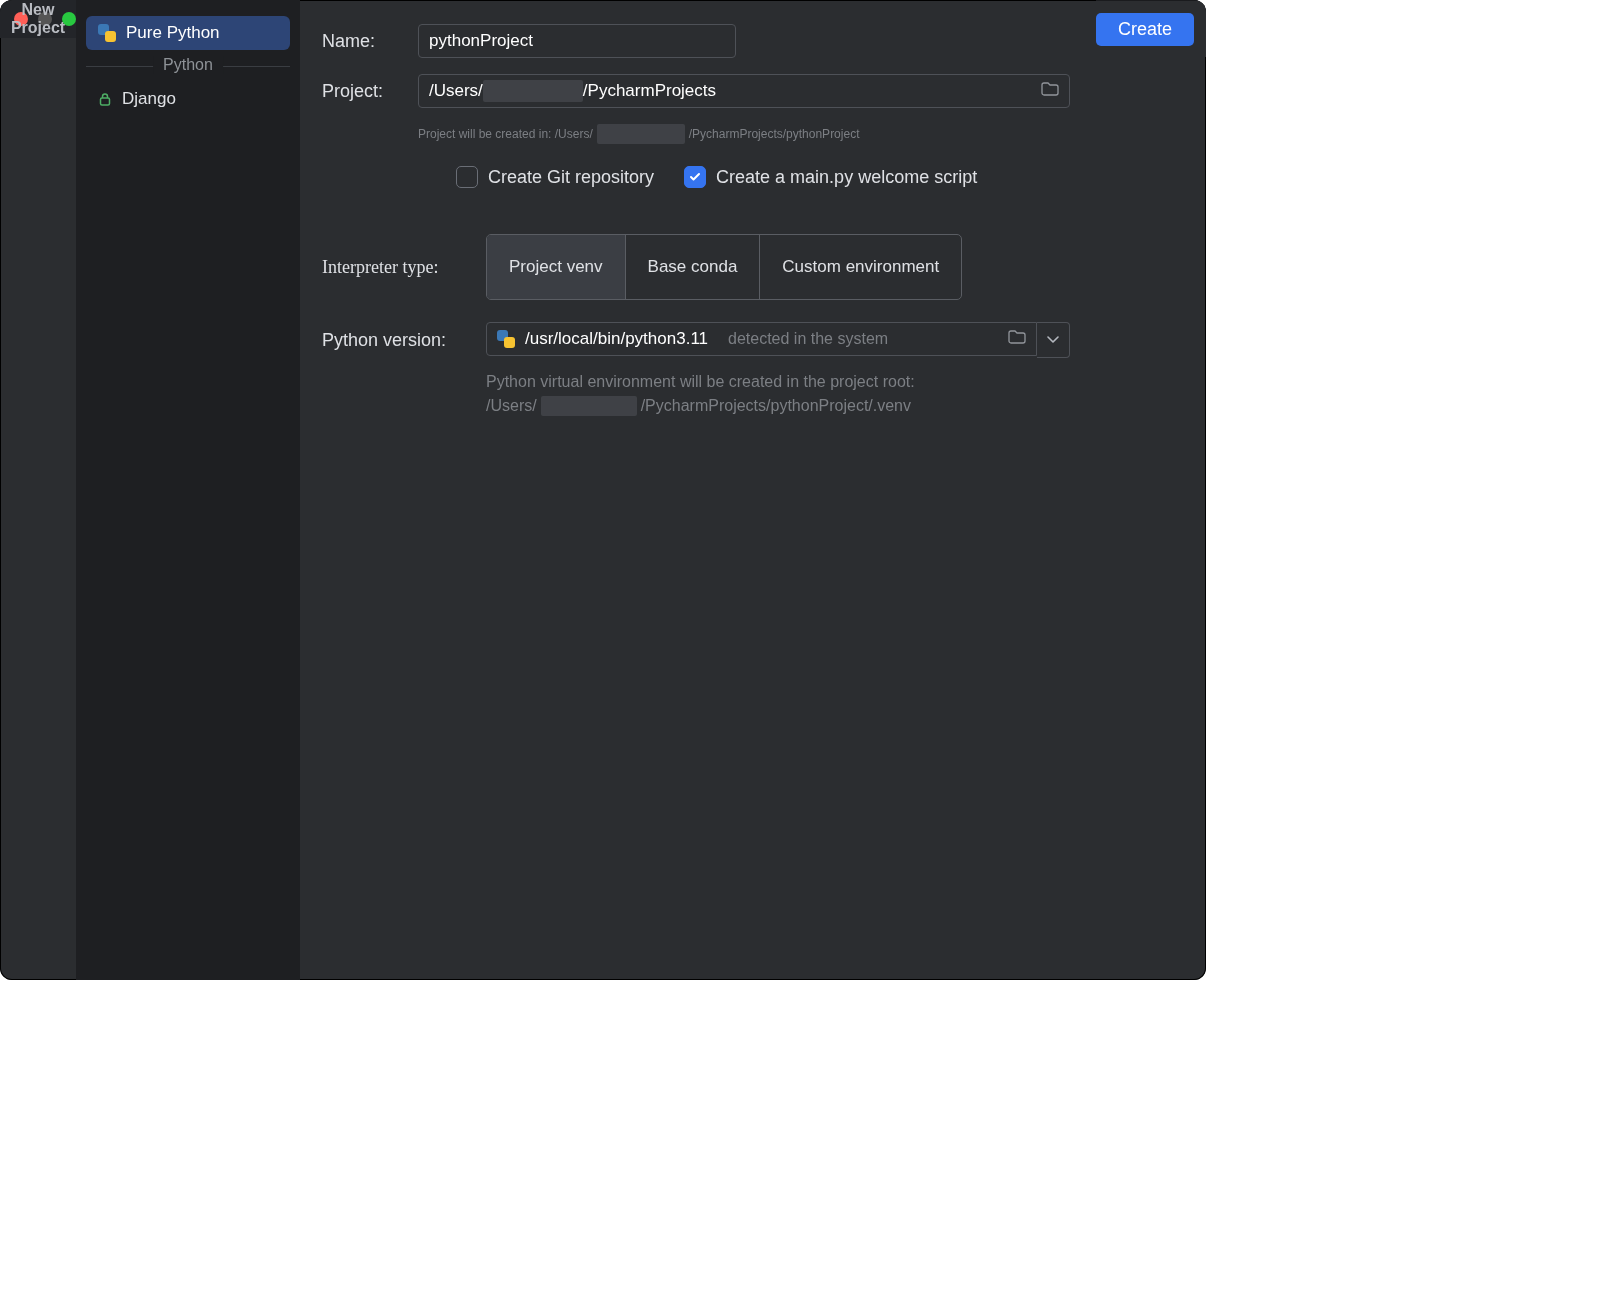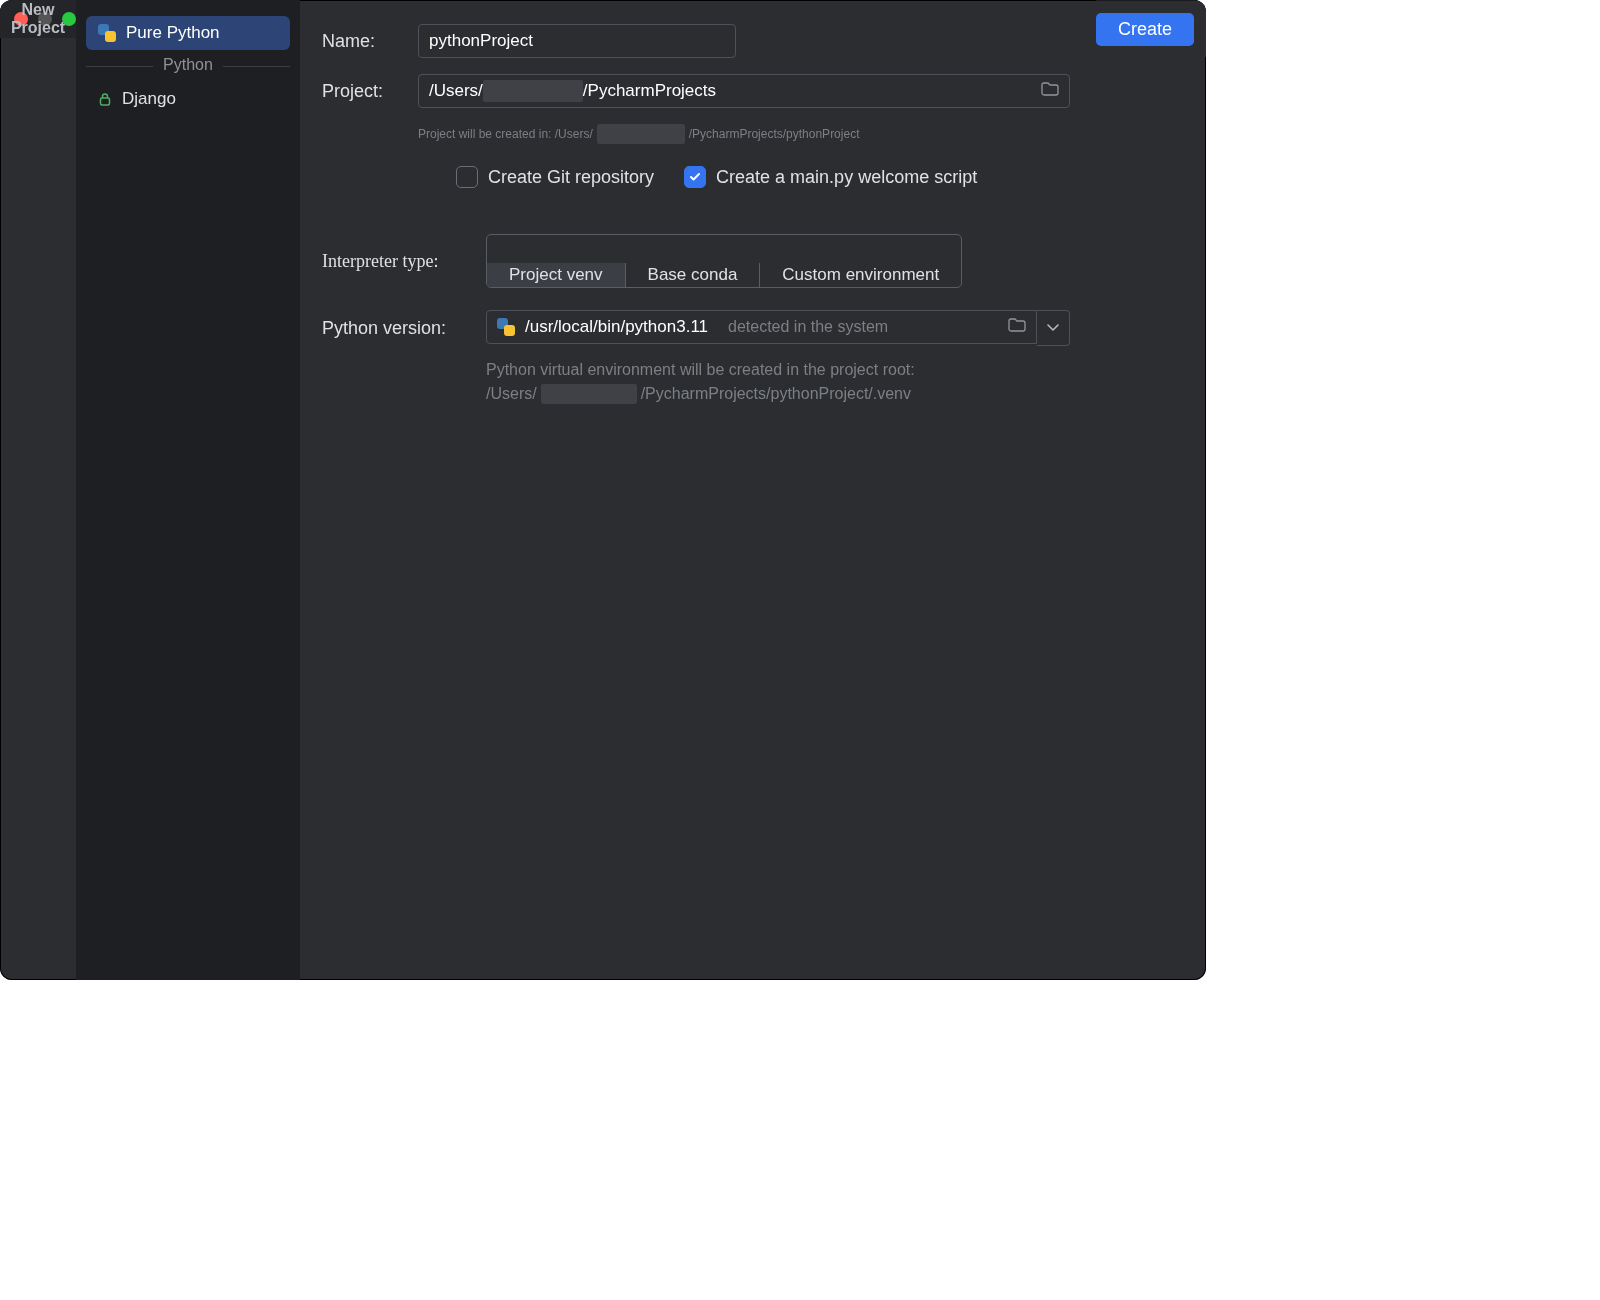--- a/index.html
+++ b/index.html
@@ -198,26 +198,25 @@
   .chk-box.checked svg { display:block; }
   .chk-box svg { display:none; }
 
   .seg-row { display:flex; align-items:center; margin-top:30px;}
   .seg-label { width:164px; flex:0 0 auto; font-size:18px;font-family:Liberation Serif, serif;}
   .seg {
     display:flex; border:1px solid var(--toggle-border);
     border-radius:5px; overflow:hidden;
   }
   .seg-btn {
-    padding: 2px 22px;
+    padding: 22px 22px;
     font-size:17px;
     color:#dfe1e5;
     border-right:1px solid var(--toggle-border);
     background:transparent;
-    margin-top:28px;
   }
   .seg-btn:last-child { border-right:none; }
   .seg-btn.selected { background: var(--toggle-selected); }
 
   .pyver-row { display:flex; align-items:center; margin-top:6px;}
   .pyver-label { width:164px; flex:0 0 auto; font-size:18px; }
   .pyver-wrap { flex:1 1 auto; display:flex; gap:0; }
   .pyver-box {
     flex:1 1 auto;
     justify-content:space-between;

